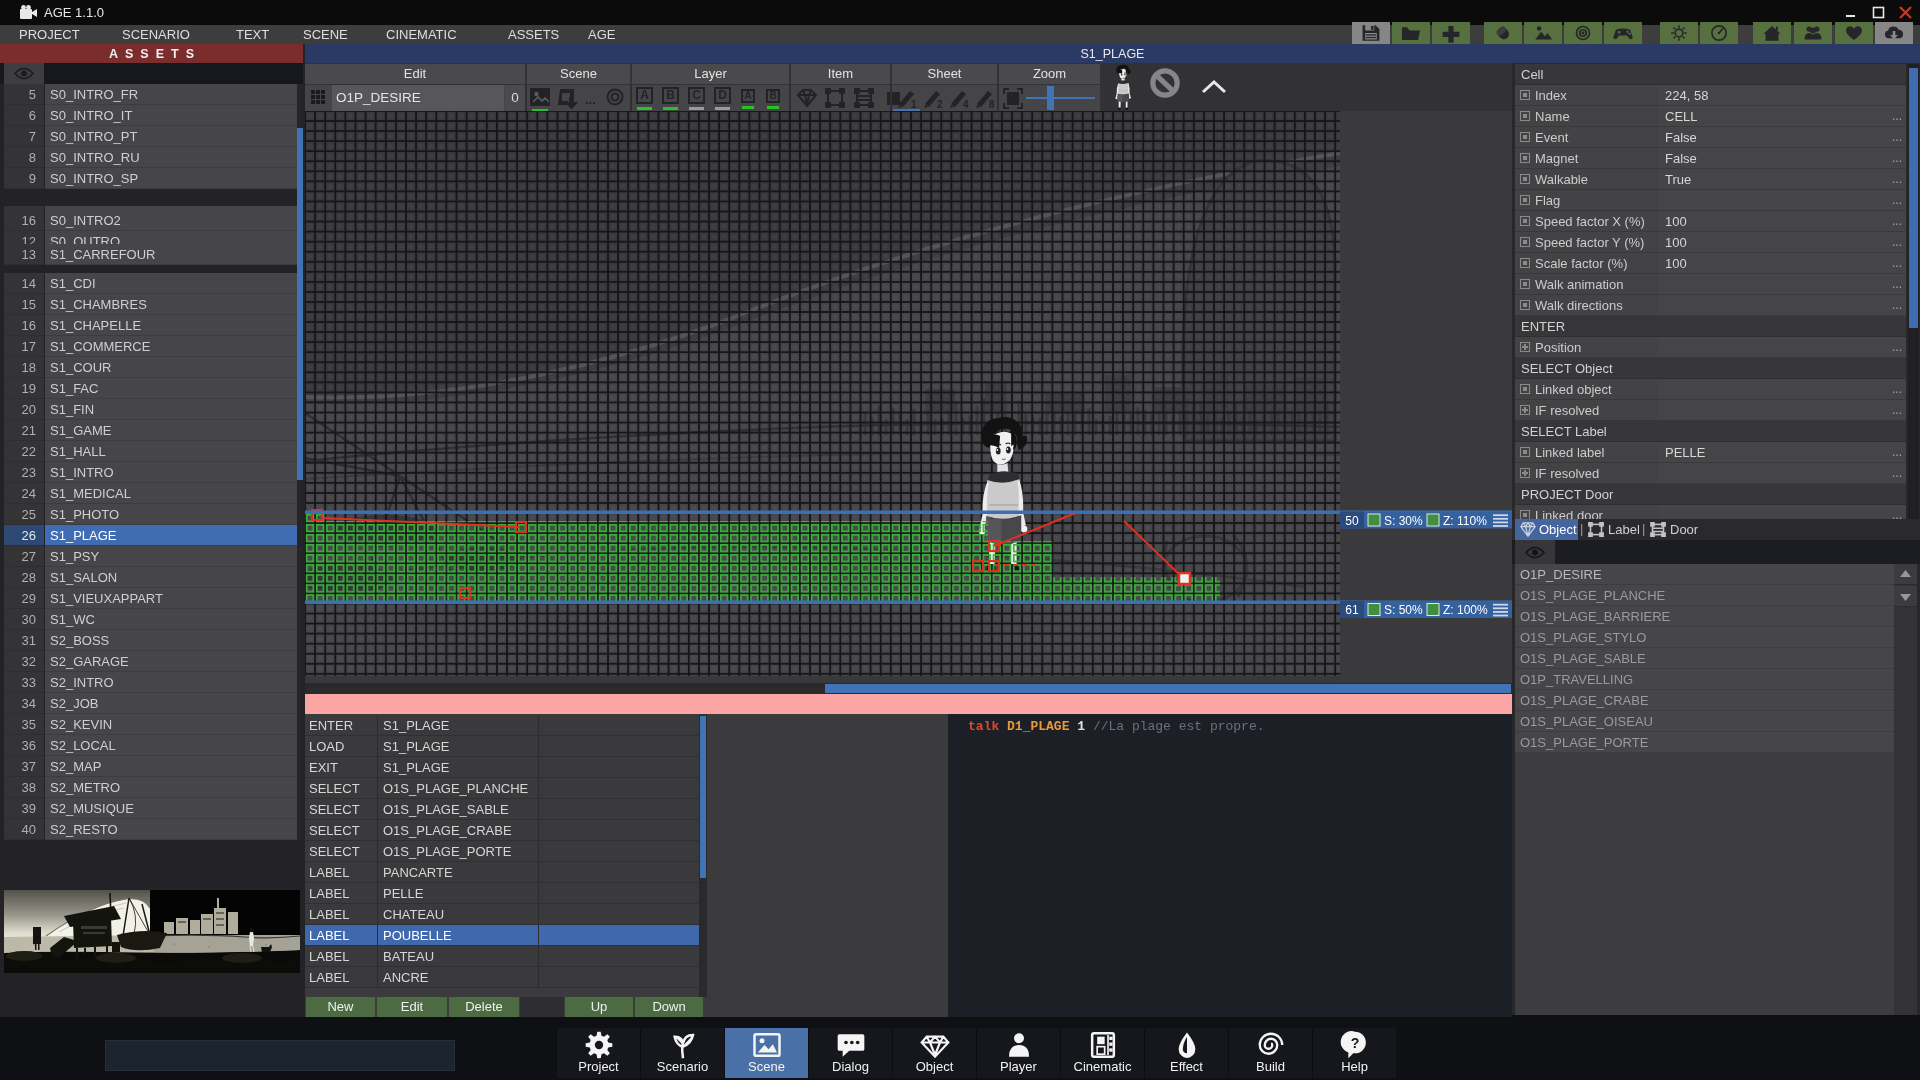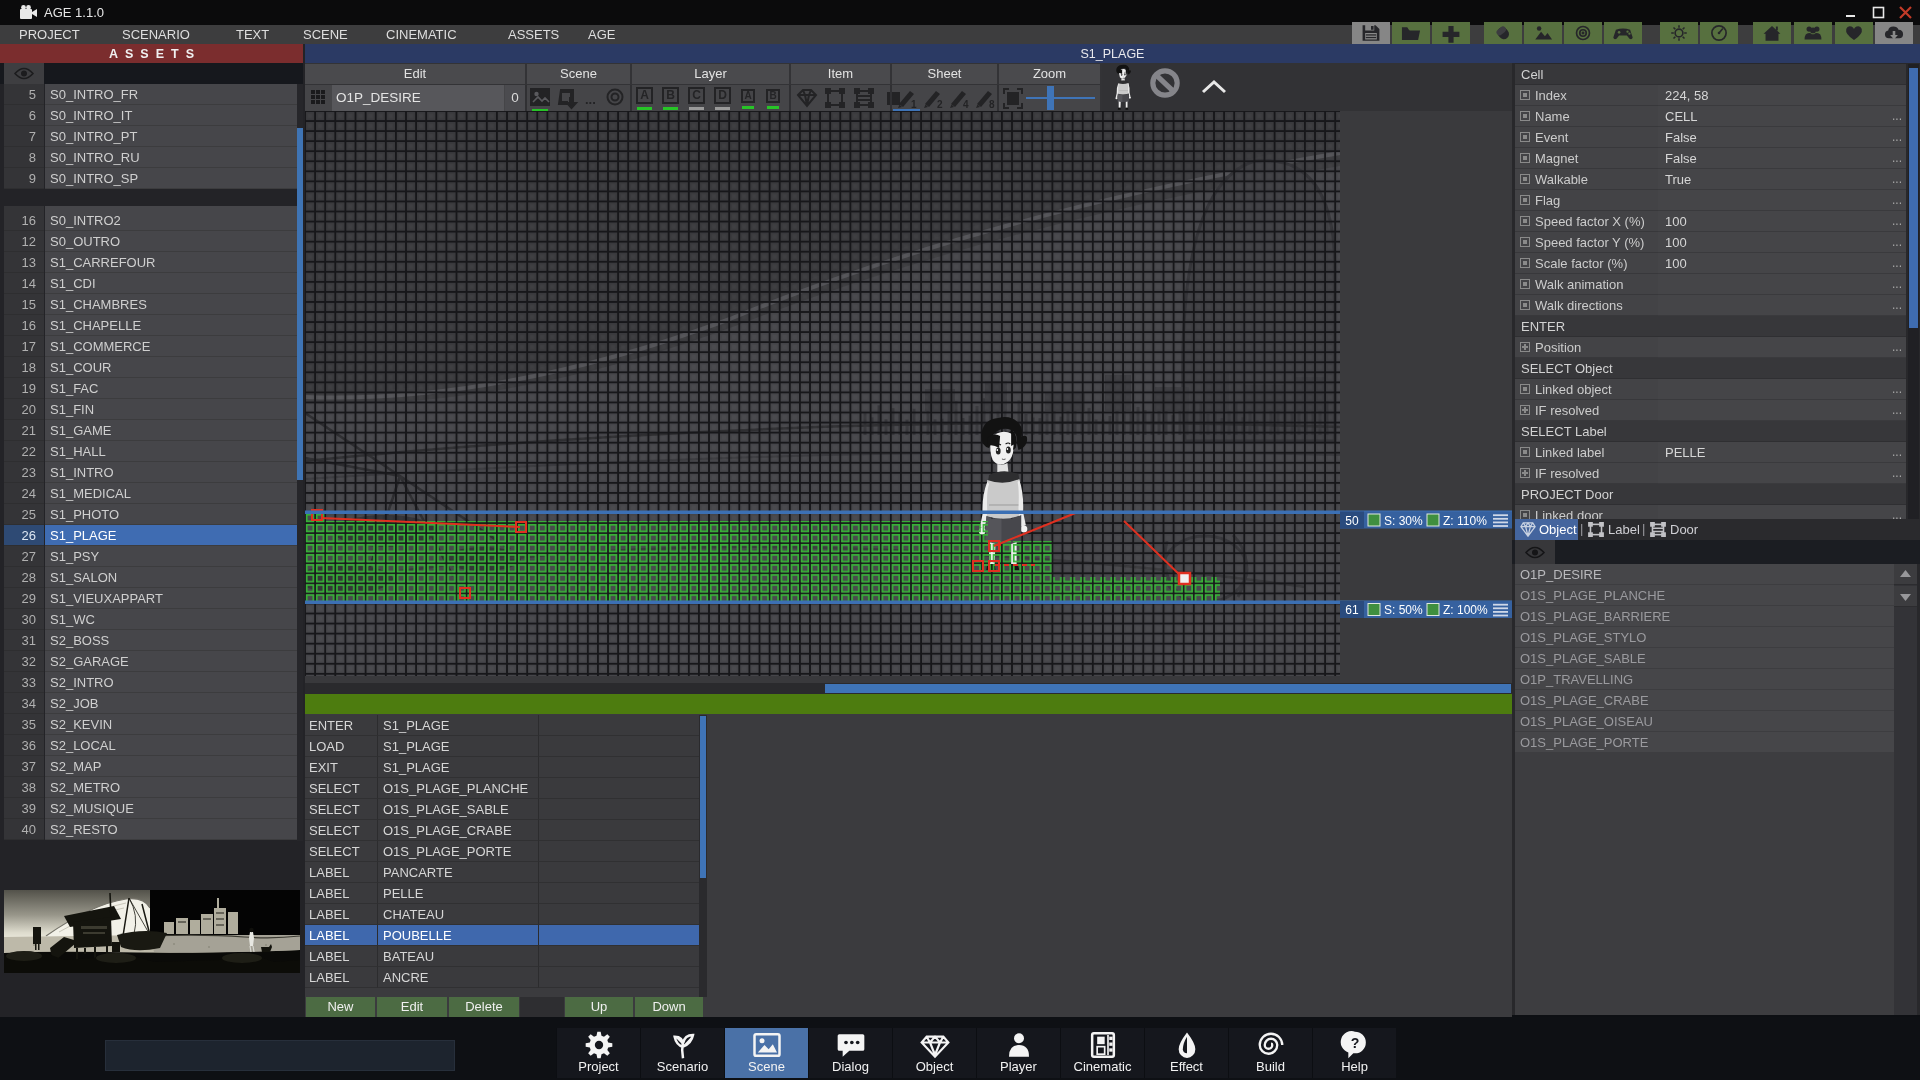--- a/index.html
+++ b/index.html
@@ -1,18 +1,18 @@
 <!DOCTYPE html>
 <html><head>
 <meta charset="utf-8">
 <style>
   * { margin:0; padding:0; box-sizing:border-box; }
   html,body { width:1920px; height:1080px; overflow:hidden; background:#0b0b0d;
     font-family:"Liberation Sans", sans-serif; }
-  #root { position:relative; width:1920px; height:792px; background:#4d7c0f; }
+  #root { position:relative; width:1920px; height:792px; background:#fca5a5; }
 
   #titlebar { position:absolute; left:0; top:0; width:1920px; height:25px; background:#0b0b0c; color:#e6e6e6; }
   #titlebar .apptitle { position:absolute; left:44px; top:5px; font-size:13px; }
   #titlebar .path { position:absolute; left:0; width:1886px; text-align:center; top:5px; font-size:12.5px; color:#d6d6d6; }
   #winbtns { position:absolute; right:8px; top:6px; display:flex; gap:14px; }
 
   #menubar { position:absolute; left:0; top:25px; width:1920px; height:19px; background:#3d3d3e; color:#dedede; font-size:13px; }
   #menubar span { position:absolute; top:2px; }
 
   .tbtn { position:absolute; top:22px; width:38px; height:22px; background:#57703f; }
@@ -234,21 +234,21 @@
           <div class="nm">S0_INTRO_TR</div>
         </div>
 <div class="arow" style="top:126px">
           <div class="num">16</div>
           <div class="nm">S0_INTRO2</div>
         </div>
 <div class="arow" style="top:147px">
           <div class="num">12</div>
           <div class="nm">S0_OUTRO</div>
         </div>
-<div class="arow" style="top:168px">
+<div class="arow" style="top:160px">
           <div class="num">13</div>
           <div class="nm">S1_CARREFOUR</div>
         </div>
 <div class="arow" style="top:189px">
           <div class="num">14</div>
           <div class="nm">S1_CDI</div>
         </div>
 <div class="arow" style="top:210px">
           <div class="num">15</div>
           <div class="nm">S1_CHAMBRES</div>
@@ -796,20 +796,23 @@
       </div>
     <div id="sscroll">
         <div id="sthumb"></div>
       </div>
 <div class="sbtn" style="left:1px;width:69px">New</div>
 <div class="sbtn" style="left:72px;width:70px">Edit</div>
 <div class="sbtn" style="left:144px;width:70px">Delete</div>
 <div class="sbtn" style="left:260px;width:68px">Up</div>
 <div class="sbtn" style="left:330px;width:68px">Down</div>
 <div style="position:absolute;left:215px;top:283px;width:44px;height:20px;background:#2e2e31"></div>
+    <div id="scripteditor">
+      <div class="line"><span style="color:#e0472e">talk</span> <span style="color:#e89a35">D1_PLAGE</span> <span style="color:#e0e0e0">1</span> <span style="color:#6b7078;font-weight:normal">//La plage est propre.</span></div>
+    </div>
   </div>
 
   <div id="rightpanel">
     <div id="prows">
 <div class="pgroup" style="top:0px">Cell</div>
 <div class="prow" style="top:21px">
           <div class="lab"><span class="micon">
               <i></i>
             </span>Index</div>
           <div class="val">224, 58</div>

